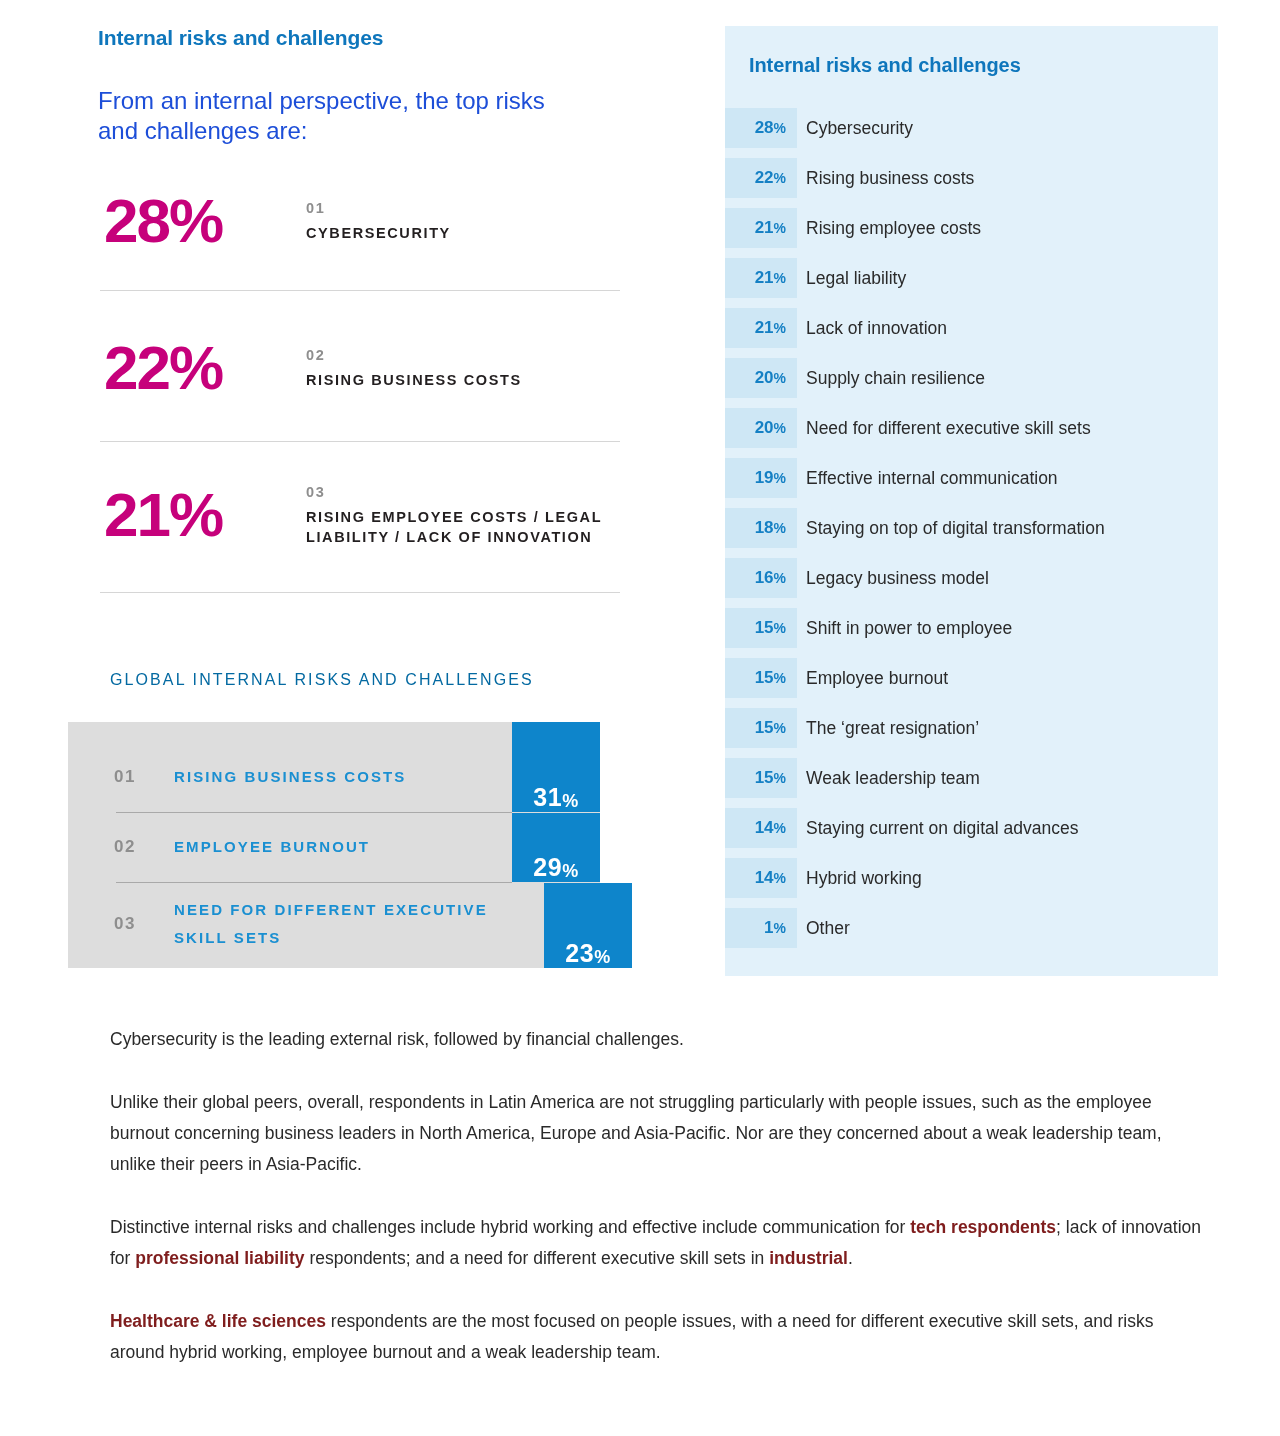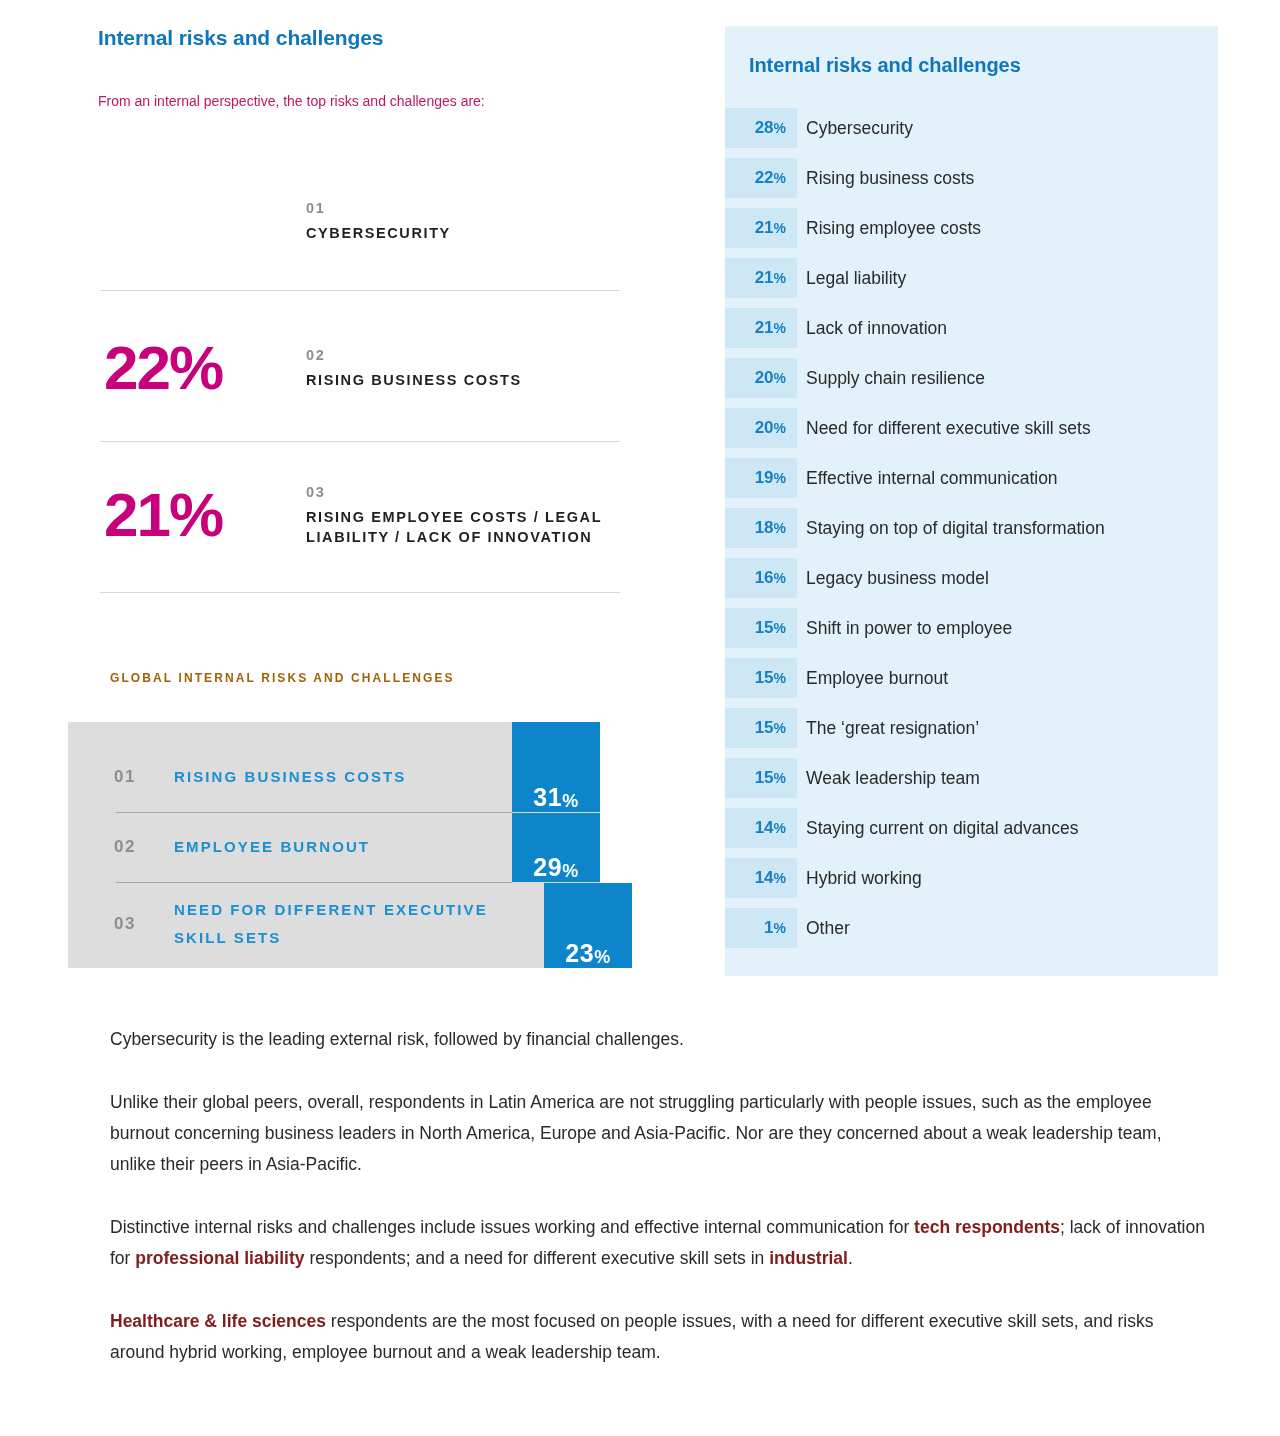--- a/index.html
+++ b/index.html
@@ -31,23 +31,23 @@
     font-size: 21px;
     font-weight: bold;
     color: #0e76bc;
     letter-spacing: -0.1px;
   }
   .intro-text {
     position: absolute;
     left: 98px;
     top: 86px;
     width: 450px;
-    font-size: 14px;
+    font-size: 24px;
     line-height: 30px;
-    color: #be185d;
+    color: #1d4ed8;
   }
 
   .stat-list {
     position: absolute;
     left: 0;
     top: 175px;
     width: 700px;
   }
   .stat-row {
     position: relative;
@@ -98,24 +98,24 @@
   }
   .divider.d1 { top: 290px; }
   .divider.d2 { top: 441px; }
   .divider.d3 { top: 592px; }
 
   
   .global-title {
     position: absolute;
     left: 110px;
     top: 671px;
-    font-size: 12px;
-    font-weight: bold;
+    font-size: 16px;
+    font-weight: normal;
     letter-spacing: 2.1px;
-    color: #a16207;
+    color: #0369a1;
   }
   .global-table {
     position: absolute;
     left: 68px;
     top: 722px;
     width: 532px;
     height: 246px;
     background: #dddddd;
   }
   .gt-row {
@@ -252,20 +252,21 @@
 
 <div class="left-col">
 
   <div class="section-title">Internal risks and challenges</div>
 
   <div class="intro-text">From an internal perspective, the top risks and challenges are:</div>
 
   <div class="stat-list">
 
     <div class="stat-row">
+      <div class="stat-pct"><span>28</span><span class="sym">%</span></div>
       <div class="stat-meta">
         <div class="stat-rank">01</div>
         <div class="stat-label">CYBERSECURITY</div>
       </div>
     </div>
 
     <div class="stat-row" style="margin-top:55px;padding-left:48px;">
       <div class="stat-pct"><span>22</span><span class="sym">%</span></div>
       <div class="stat-meta">
         <div class="stat-rank">02</div>
@@ -468,17 +469,17 @@
 
   </div>
 </div>
 
 <div class="bottom-text">
 
   <p class="bt-para">Cybersecurity is the leading external risk, followed by financial challenges.</p>
 
   <p class="bt-para">Unlike their global peers, overall, respondents in Latin America are not struggling particularly with people issues, such as the employee burnout concerning business leaders in North America, Europe and Asia-Pacific. Nor are they concerned about a weak leadership team, unlike their peers in Asia-Pacific.</p>
 
-  <p class="bt-para"><span>Distinctive internal risks and challenges include issues working and effective internal communication for </span><span class="hl">tech respondents</span><span>; lack of innovation for </span><span class="hl">professional liability</span><span> respondents; and a need for different executive skill sets in </span><span class="hl">industrial</span><span>.</span></p>
+  <p class="bt-para"><span>Distinctive internal risks and challenges include hybrid working and effective include communication for </span><span class="hl">tech respondents</span><span>; lack of innovation for </span><span class="hl">professional liability</span><span> respondents; and a need for different executive skill sets in </span><span class="hl">industrial</span><span>.</span></p>
 
   <p class="bt-para"><span class="hl">Healthcare &amp; life sciences</span><span> respondents are the most focused on people issues, with a need for different executive skill sets, and risks around hybrid working, employee burnout and a weak leadership team.</span></p>
 
 </div>
 
 </body></html>

